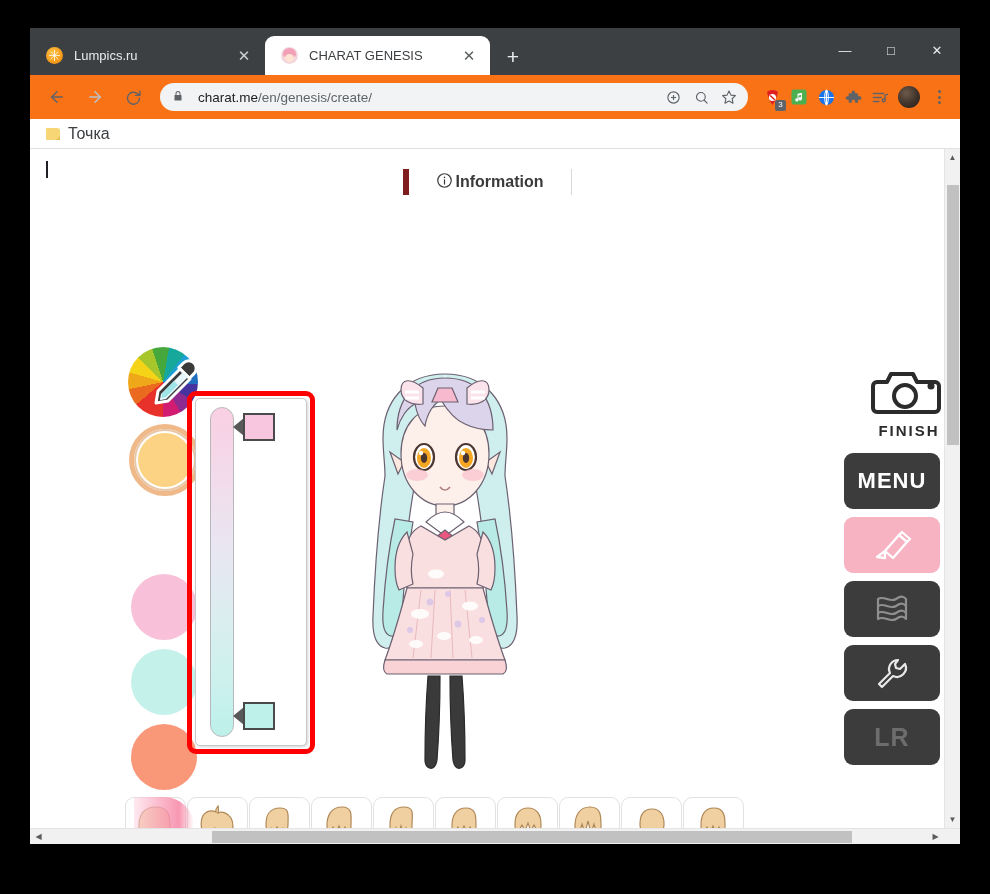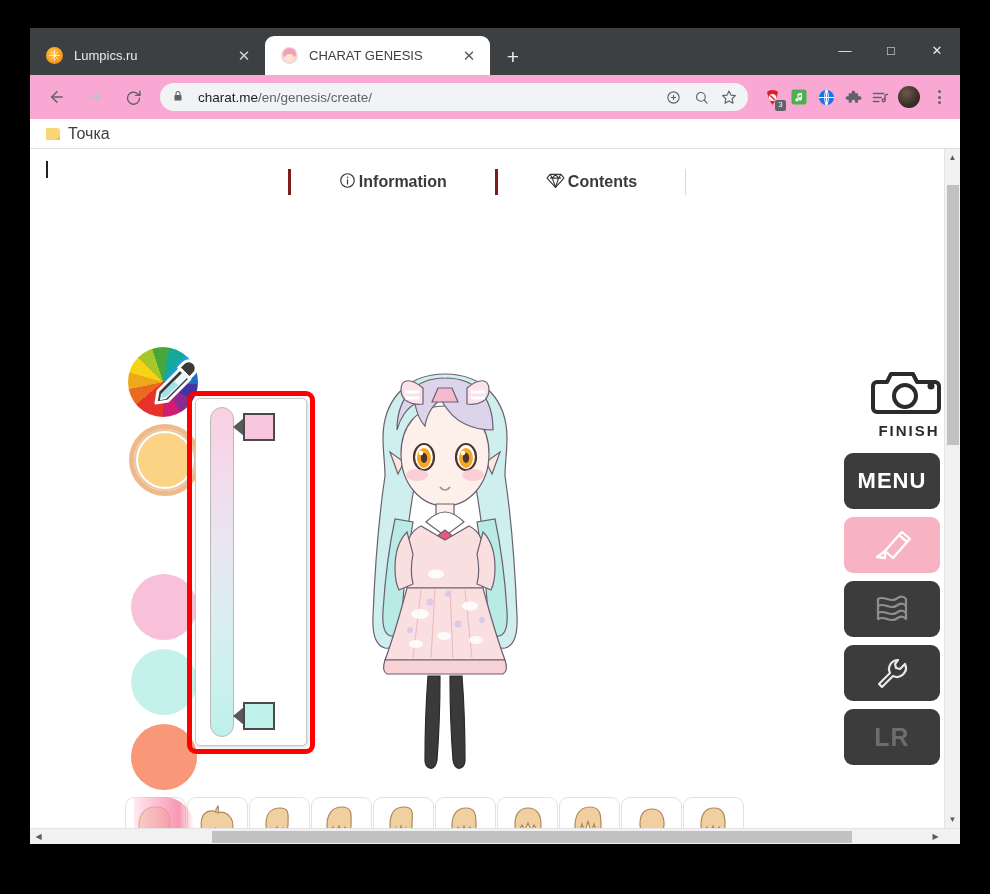--- a/index.html
+++ b/index.html
@@ -80,21 +80,21 @@
     position: absolute; right: 0; top: 0; height: 45px;
     display: flex; align-items: center;
   }
   .wc {
     width: 46px; height: 45px; display: flex; align-items: center; justify-content: center;
     color: #e8eaed; font-size: 13px;
   }
 
   
   .toolbar {
-    height: 44px; background: #f9a8d4;
+    height: 44px; background: #f97316;
     display: flex; align-items: center; padding: 0 8px;
     flex: 0 0 44px;
   }
   .navbtn {
     width: 30px; height: 30px; margin: 0 4px;
     display: flex; align-items: center; justify-content: center;
     color: #5f6368;
   }
   .navbtn.dim { color: #bdc1c6; }
   .omnibox {
@@ -146,22 +146,22 @@
   .caret { position:absolute; left:16px; top:12px; width:2px; height:17px; background:#202124; }
 
   
   .topnav {
     position: absolute; left: 0; top: 20px; width: 100%;
     display: flex; justify-content: center; align-items: center; gap: 0px;
   }
   .topnav-item {
     display: flex; align-items: center; gap: 3px;
     font-size: 16px; font-weight: bold; color: #3a3a3a;
-    padding: 0 48px; height: 26px;
-    border-left: 3px solid #7f1d1d;
+    padding: 0 27px; height: 26px;
+    border-left: 6px solid #7f1d1d;
   }
   .topnav-item:last-child { border-right: 1px solid #d8d8d8; }
 
   
   .colorwheel {
     position: absolute; left: 98px; top: 198px; width: 70px; height: 70px;
     border-radius: 50%;
     background: conic-gradient(from 200deg,
       #e8312a 0deg 30deg, #ea6a1f 30deg 58deg, #f0a81b 58deg 86deg,
       #f5d417 86deg 114deg, #a7c62c 114deg 142deg, #46a83c 142deg 170deg,
@@ -408,29 +408,20 @@
           <div class="topnav-item">
             <span>
               <svg width="17" height="17" viewBox="0 0 24 24" fill="none" stroke="#3a3a3a" stroke-width="1.7">
                   <circle cx="12" cy="12" r="9.5"></circle>
                   <line x1="12" y1="11" x2="12" y2="17" stroke-linecap="round"></line>
                   <circle cx="12" cy="7.6" r="1.1" fill="#3a3a3a" stroke="none"></circle>
                 </svg>
             </span>
             <span>Information</span>
           </div>
-          <div class="topnav-item">
-            <span>
-              <svg width="19" height="17" viewBox="0 0 24 22" fill="none" stroke="#3a3a3a" stroke-width="1.5" stroke-linejoin="round">
-                  <path d="M5 3h14l4 5-11 12L1 8z"></path>
-                  <path d="M5 3l3 5-3 0M19 3l-3 5 3 0M8 8h8M12 20L8 8l4-5 4 5-4 12"></path>
-                </svg>
-            </span>
-            <span>Contents</span>
-          </div>
         </div>
 
         <div class="colorwheel"></div>
         <svg class="dropper" viewBox="0 0 52 54">
           <g stroke="#ffffff" stroke-width="3" fill="#3a3a3a" stroke-linejoin="round">
             <path d="M44 6a7.5 7.5 0 0 0-10.6 0l-4.6 4.6 10.6 10.6L44 16.6A7.5 7.5 0 0 0 44 6z"></path>
           </g>
           <g stroke="#ffffff" stroke-width="3" fill="#3a3a3a">
             <path d="M30 12l10 10-22 22-12 2 2-12z" stroke-linejoin="round"></path>
           </g>

